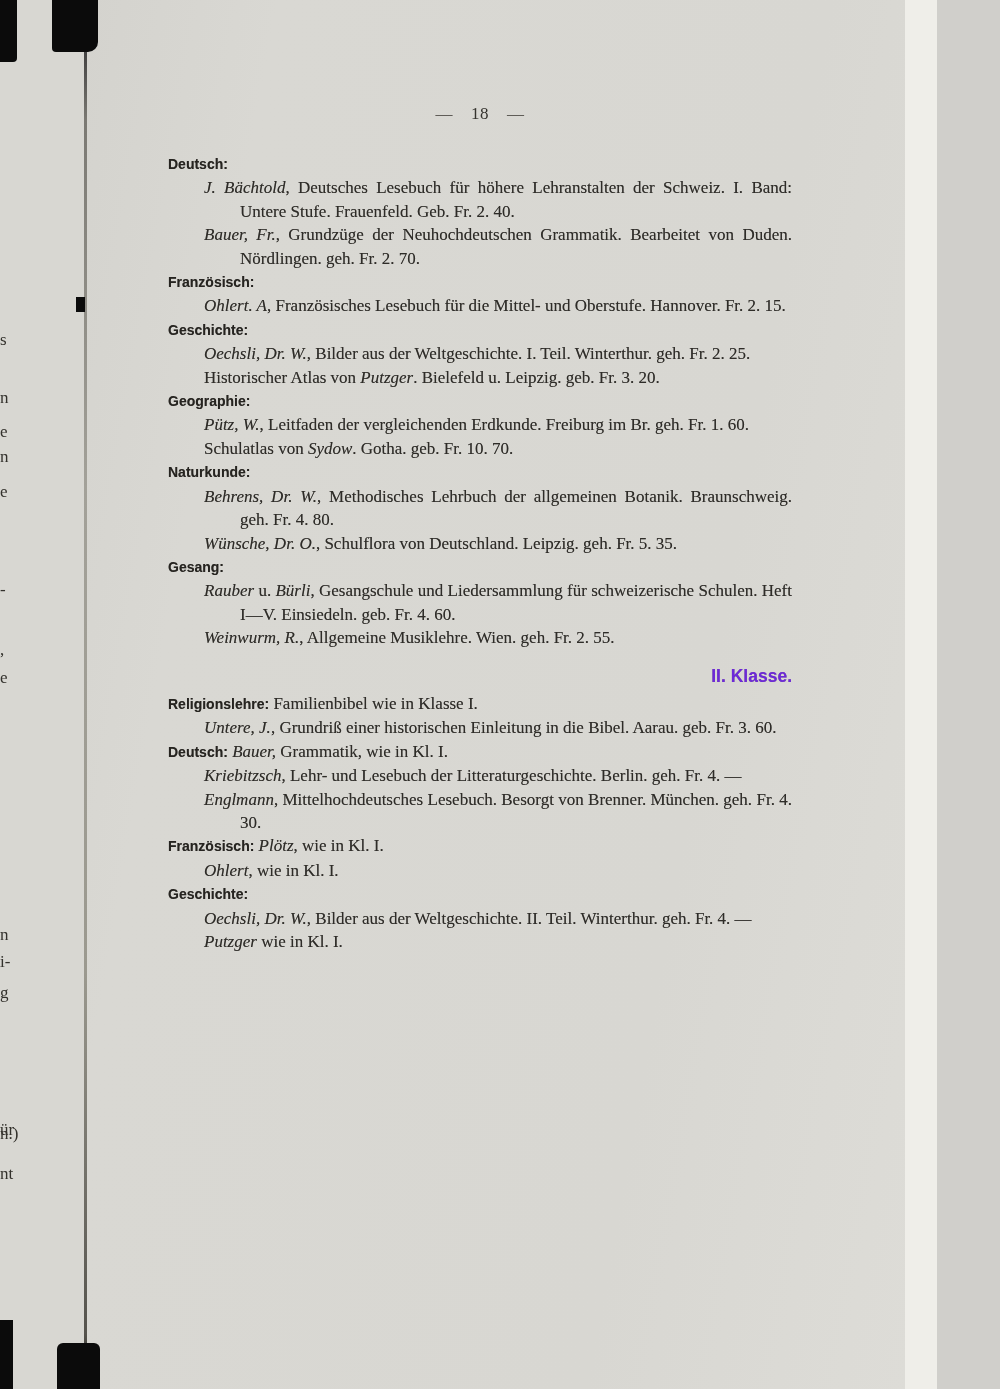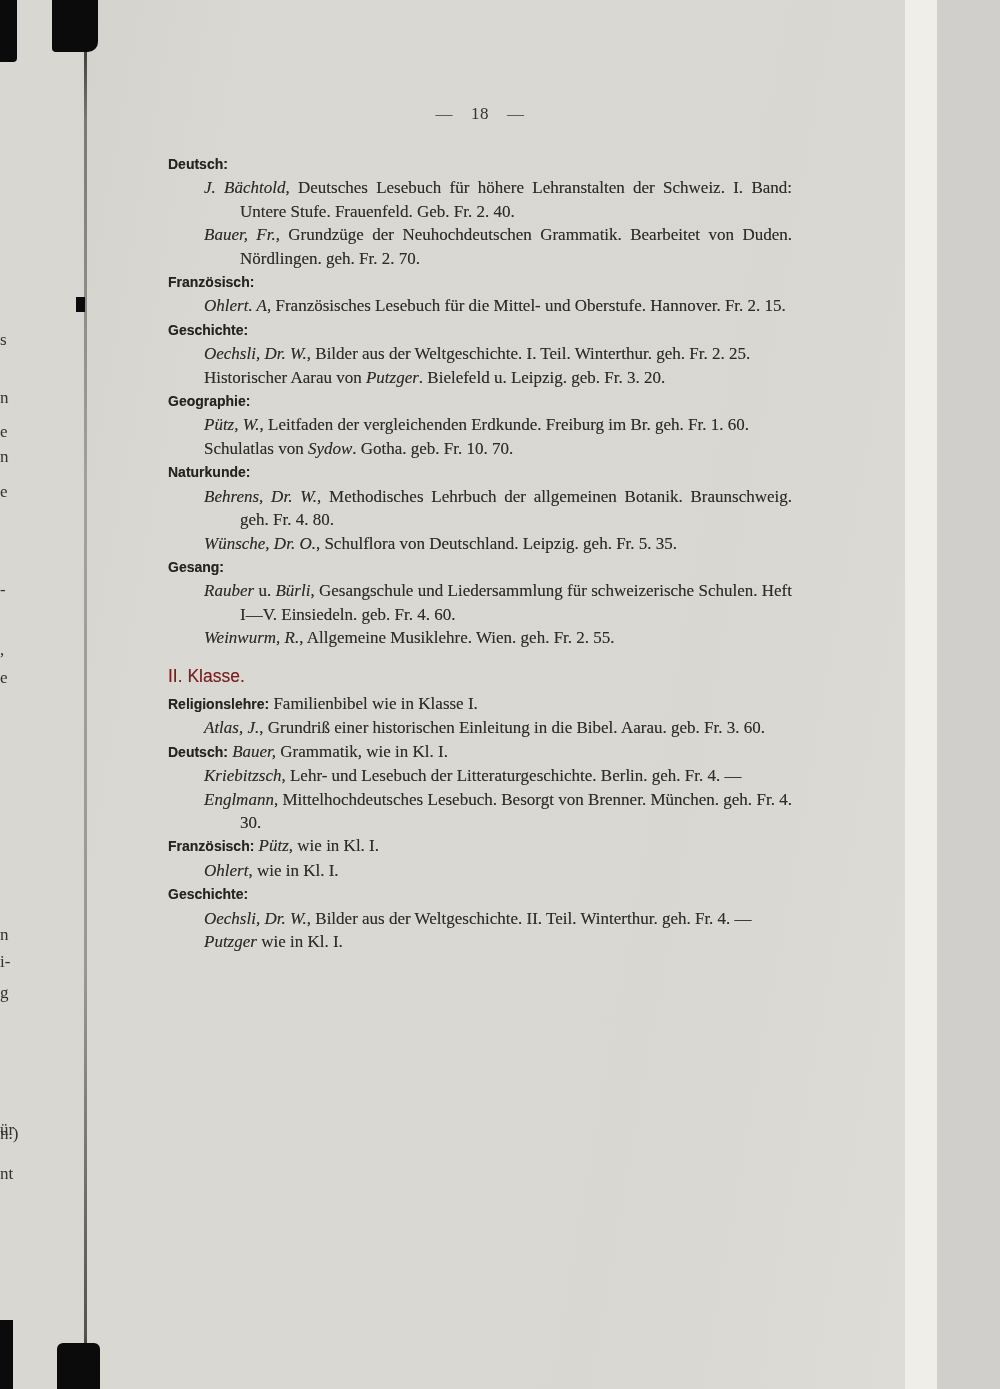--- a/index.html
+++ b/index.html
@@ -64,24 +64,24 @@
     color: #262420;
   }
   .heading-line { text-align: left; }
   .entry {
     padding-left: 72px; text-indent: -36px;
     text-align: justify;
   }
   .it { font-style: italic; }
   .class-heading {
     font-family: "Liberation Sans", "DejaVu Sans", sans-serif;
-    font-weight: 400; font-size: 17.5px;
-    text-align: left;
+    font-weight: 700; font-size: 17.5px;
+    text-align: right;
     margin: 15px 0 4px 0;
-    color: #7f1d1d;
+    color: #6d28d9;
   }
 </style>
 </head>
 <body>
 
 <div class="left-page-sliver" id="left-sliver">
     <span class="left-fragment" style="top: 330px;">s</span>
     <span class="left-fragment" style="top: 388px;">n</span>
     <span class="left-fragment" style="top: 422px;">e</span>
     <span class="left-fragment" style="top: 447px;">n</span>
@@ -117,49 +117,49 @@
       <div class="entry"><span class="it">J. Bächtold</span><span>, Deutsches Lesebuch für höhere Lehranstalten der Schweiz. I. Band: Untere Stufe. Frauenfeld. Geb. Fr. 2. 40.</span></div>
       <div class="entry"><span class="it">Bauer, Fr.</span><span>, Grundzüge der Neuhochdeutschen Grammatik. Bearbeitet von Duden. Nördlingen. geh. Fr. 2. 70.</span></div>
     </div>
     <div class="section">
       <div class="heading-line"><span class="cat">Französisch:</span></div>
       <div class="entry"><span class="it">Ohlert. A</span><span>, Französisches Lesebuch für die Mittel- und Oberstufe. Hannover. Fr. 2. 15.</span></div>
     </div>
     <div class="section">
       <div class="heading-line"><span class="cat">Geschichte:</span></div>
       <div class="entry"><span class="it">Oechsli, Dr. W.</span><span>, Bilder aus der Weltgeschichte. I. Teil. Winterthur. geh. Fr. 2. 25.</span></div>
-      <div class="entry"><span>Historischer Aarau von </span><span class="it">Putzger</span><span>. Bielefeld u. Leipzig. geb. Fr. 3. 20.</span></div>
+      <div class="entry"><span>Historischer Atlas von </span><span class="it">Putzger</span><span>. Bielefeld u. Leipzig. geb. Fr. 3. 20.</span></div>
     </div>
     <div class="section">
       <div class="heading-line"><span class="cat">Geographie:</span></div>
       <div class="entry"><span class="it">Pütz, W.</span><span>, Leitfaden der vergleichenden Erdkunde. Freiburg im Br. geh. Fr. 1. 60.</span></div>
       <div class="entry"><span>Schulatlas von </span><span class="it">Sydow</span><span>. Gotha. geb. Fr. 10. 70.</span></div>
     </div>
     <div class="section">
       <div class="heading-line"><span class="cat">Naturkunde:</span></div>
       <div class="entry"><span class="it">Behrens, Dr. W.</span><span>, Methodisches Lehrbuch der allgemeinen Botanik. Braunschweig. geh. Fr. 4. 80.</span></div>
       <div class="entry"><span class="it">Wünsche, Dr. O.</span><span>, Schulflora von Deutschland. Leipzig. geh. Fr. 5. 35.</span></div>
     </div>
     <div class="section">
       <div class="heading-line"><span class="cat">Gesang:</span></div>
       <div class="entry"><span class="it">Rauber</span><span> u. </span><span class="it">Bürli</span><span>, Gesangschule und Liedersammlung für schweizerische Schulen. Heft I—V. Einsiedeln. geb. Fr. 4. 60.</span></div>
       <div class="entry"><span class="it">Weinwurm, R.</span><span>, Allgemeine Musiklehre. Wien. geh. Fr. 2. 55.</span></div>
     </div>
     <div class="class-heading">II. Klasse.</div>
     <div class="section">
       <div class="heading-line"><span class="cat">Religionslehre:</span><span> Familienbibel wie in Klasse I.</span></div>
-      <div class="entry"><span class="it">Atlas, J.</span><span>, Grundriß einer historischen Einleitung in die Bibel. Aarau. geb. Fr. 3. 60.</span></div>
+      <div class="entry"><span class="it">Untere, J.</span><span>, Grundriß einer historischen Einleitung in die Bibel. Aarau. geb. Fr. 3. 60.</span></div>
     </div>
     <div class="section">
       <div class="heading-line"><span class="cat">Deutsch:</span><span> </span><span class="it">Bauer,</span><span> Grammatik, wie in Kl. I.</span></div>
       <div class="entry"><span class="it">Kriebitzsch</span><span>, Lehr- und Lesebuch der Litteraturgeschichte. Berlin. geh. Fr. 4. —</span></div>
       <div class="entry"><span class="it">Englmann</span><span>, Mittelhochdeutsches Lesebuch. Besorgt von Brenner. München. geh. Fr. 4. 30.</span></div>
     </div>
     <div class="section">
-      <div class="heading-line"><span class="cat">Französisch:</span><span> </span><span class="it">Pütz</span><span>, wie in Kl. I.</span></div>
+      <div class="heading-line"><span class="cat">Französisch:</span><span> </span><span class="it">Plötz</span><span>, wie in Kl. I.</span></div>
       <div class="entry"><span class="it">Ohlert</span><span>, wie in Kl. I.</span></div>
     </div>
     <div class="section">
       <div class="heading-line"><span class="cat">Geschichte:</span></div>
       <div class="entry"><span class="it">Oechsli, Dr. W.</span><span>, Bilder aus der Weltgeschichte. II. Teil. Winterthur. geh. Fr. 4. —</span></div>
       <div class="entry"><span class="it">Putzger</span><span> wie in Kl. I.</span></div>
     </div>
   </div>
 
 </body></html>

